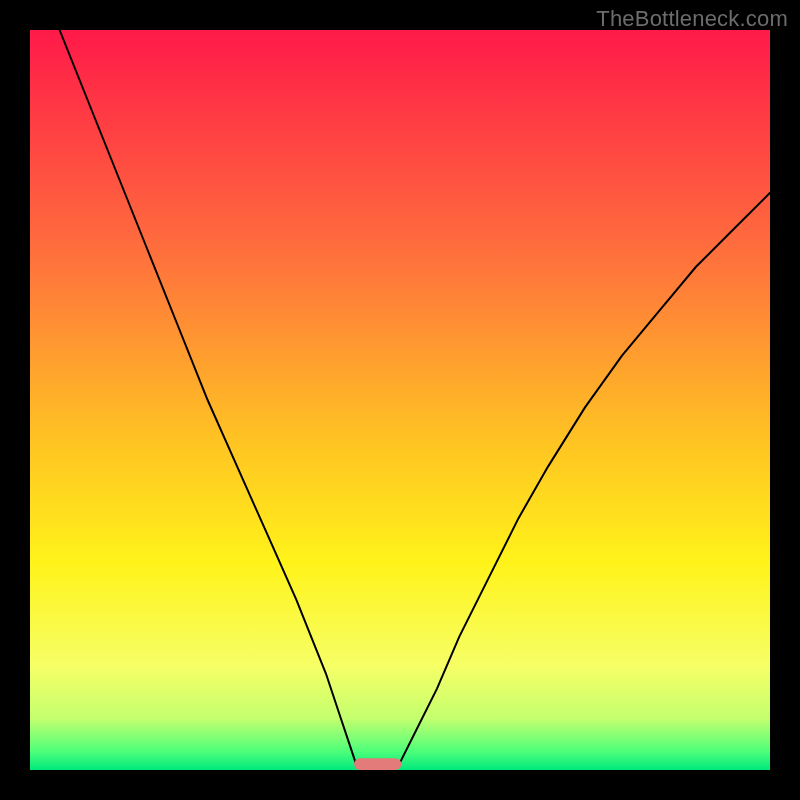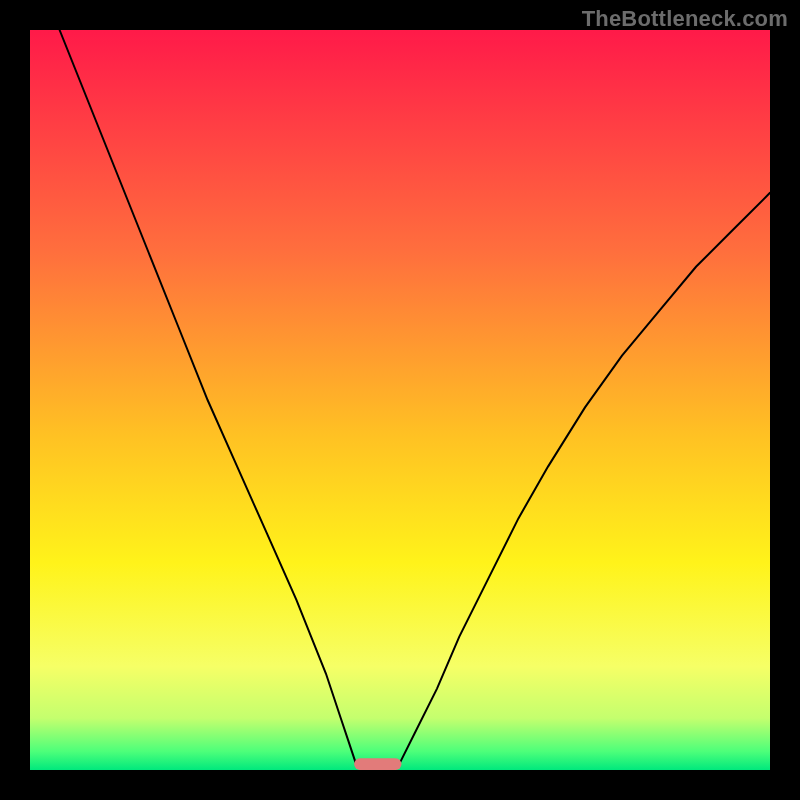--- a/index.html
+++ b/index.html
@@ -23,21 +23,21 @@
     width: 740px;
     height: 740px;
     overflow: visible;
   }
   .watermark {
     position: absolute;
     top: 6px;
     right: 12px;
     color: #6c6c6c;
     font-size: 22px;
-    font-weight: 700;
+    font-weight: 400;
     letter-spacing: 0.2px;
     user-select: none;
   }
 </style>
 </head>
 <body>
 
 <div class="frame">
   <div class="watermark">TheBottleneck.com</div>
 

